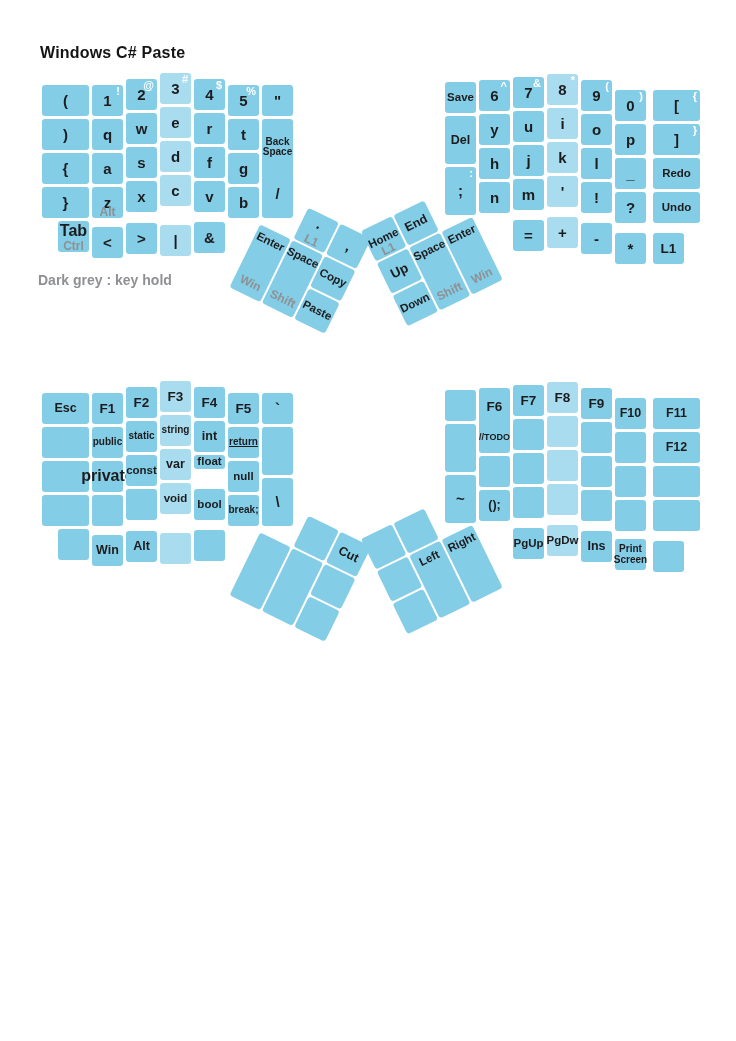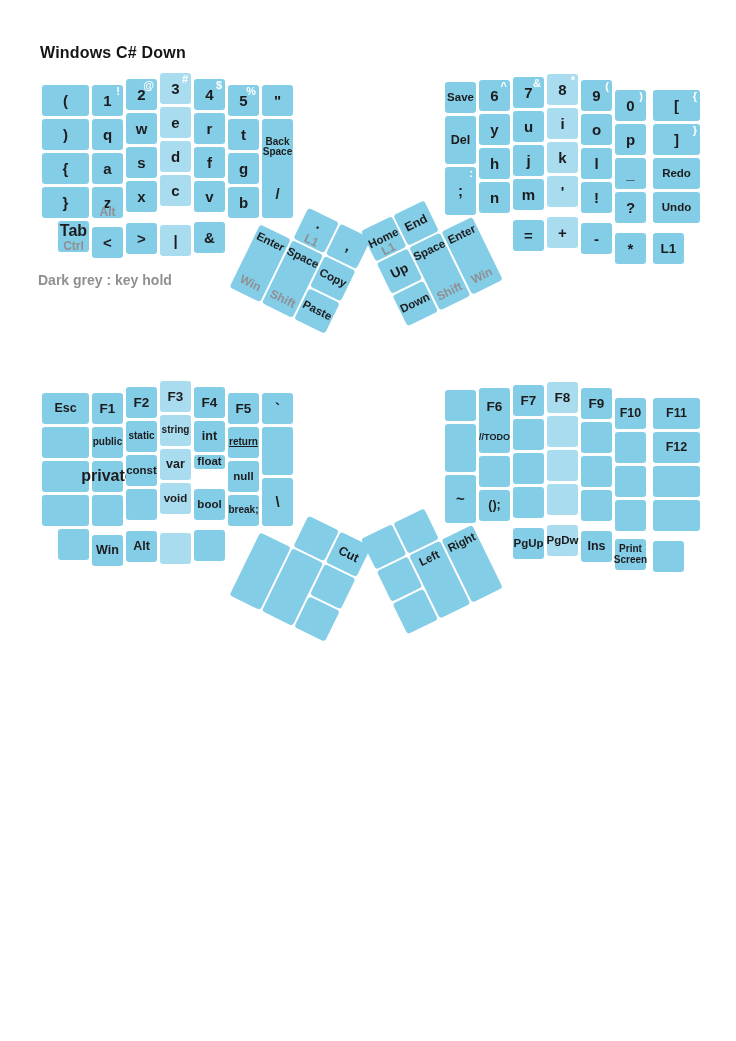--- a/index.html
+++ b/index.html
@@ -17,21 +17,21 @@
   .hold{left:0;right:0;bottom:-1px;color:var(--hold,#8e9093);font-size:12px;text-align:center;}
   .key.big .main{align-items:flex-start;padding-top:6px;}
   .key.big .hold{bottom:6px;}
   .cluster{position:absolute;width:106px;height:106px;transform-origin:0 0;}
   .cluster .key{box-sizing:border-box;}
 </style>
 </head>
 <body>
 
 <div id="board">
-  <div class="layer-title" style="left:40px;top:44px">Windows C# Down</div>
+  <div class="layer-title" style="left:40px;top:44px">Windows C# Paste</div>
   <div class="note" style="left:38px;top:272px">Dark grey : key hold</div>
 <div class="key" style="left: 42px; top: 85px; width: 47px; height: 31px;">
       <span class="klabel main" style="font-size: 15px;">(</span>
     </div>
     <div class="key" style="left: 42px; top: 119px; width: 47px; height: 31px;">
       <span class="klabel main" style="font-size: 15px;">)</span>
     </div>
     <div class="key" style="left: 42px; top: 153px; width: 47px; height: 31px;">
       <span class="klabel main" style="font-size: 15px;">{</span>
     </div>

